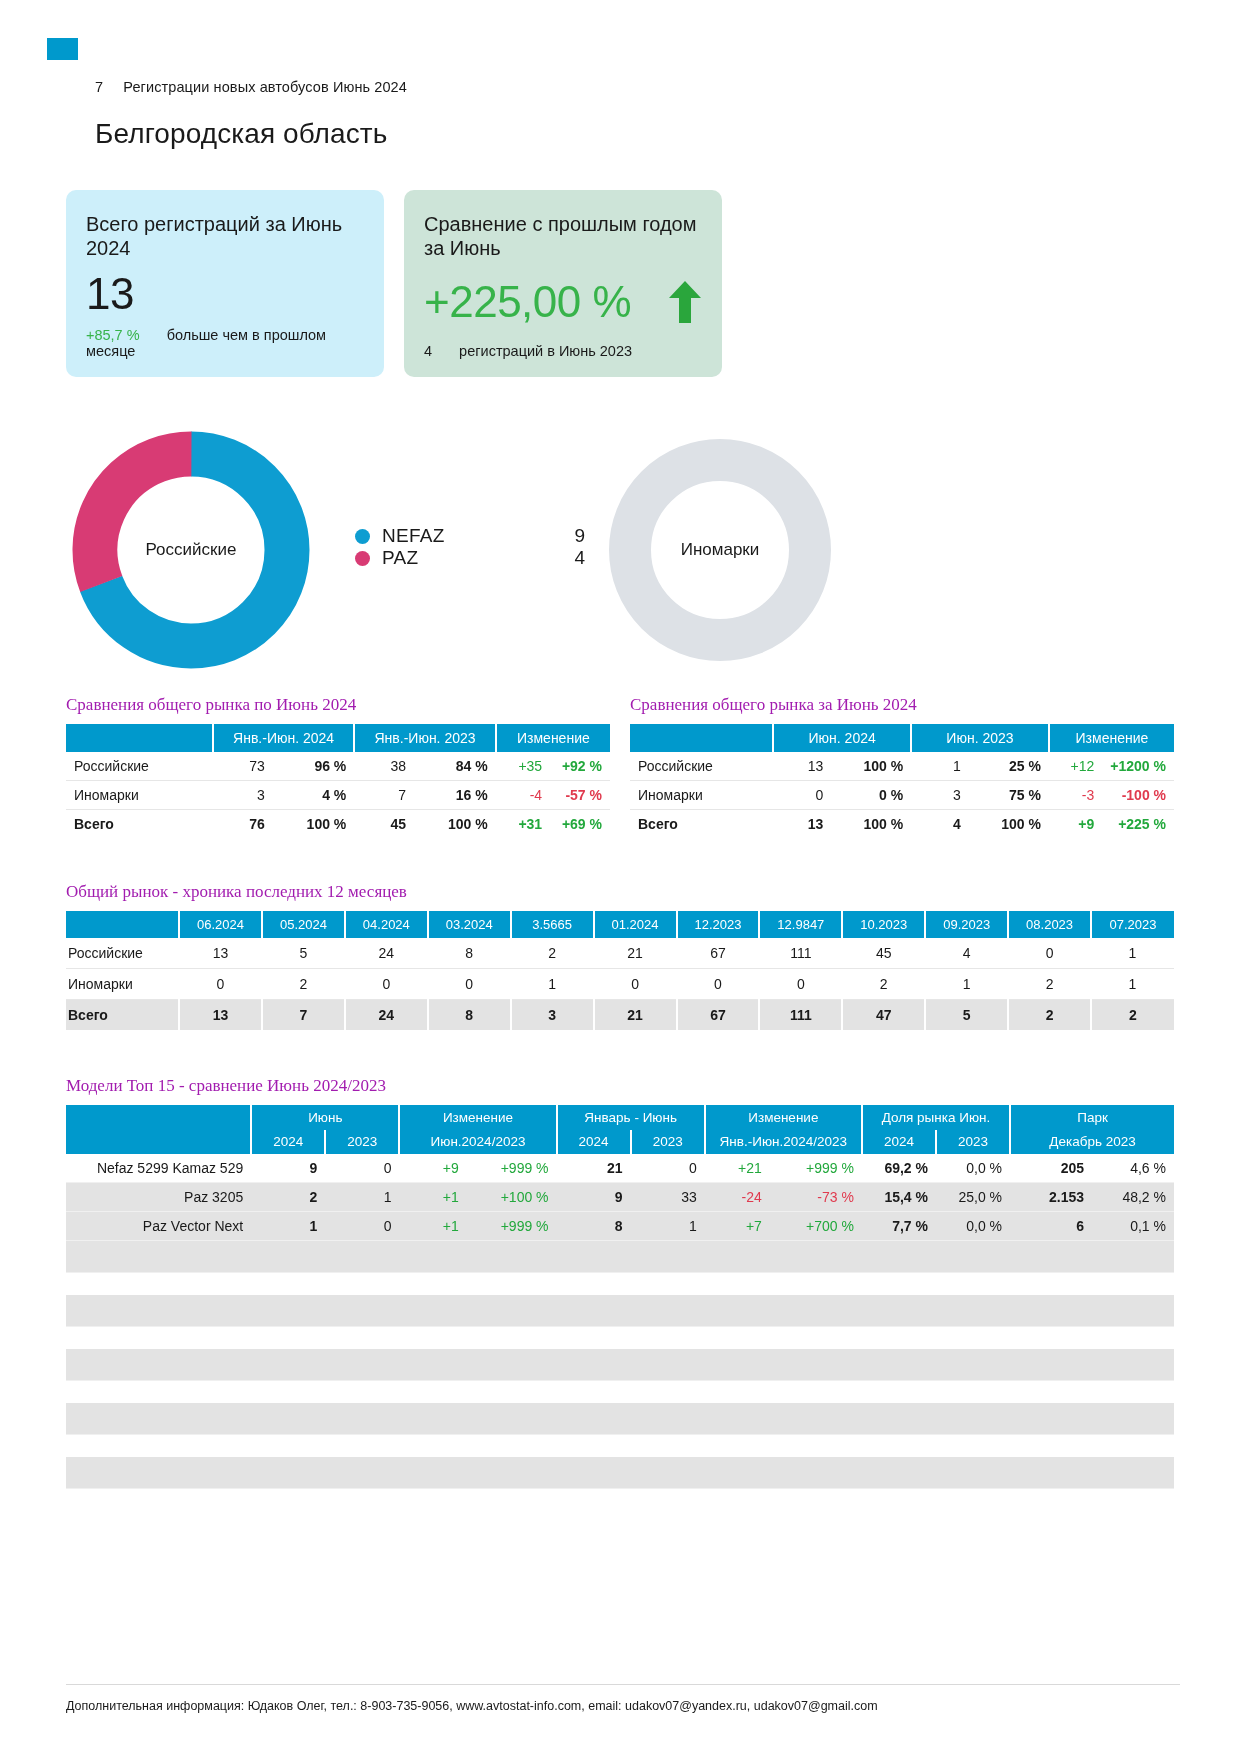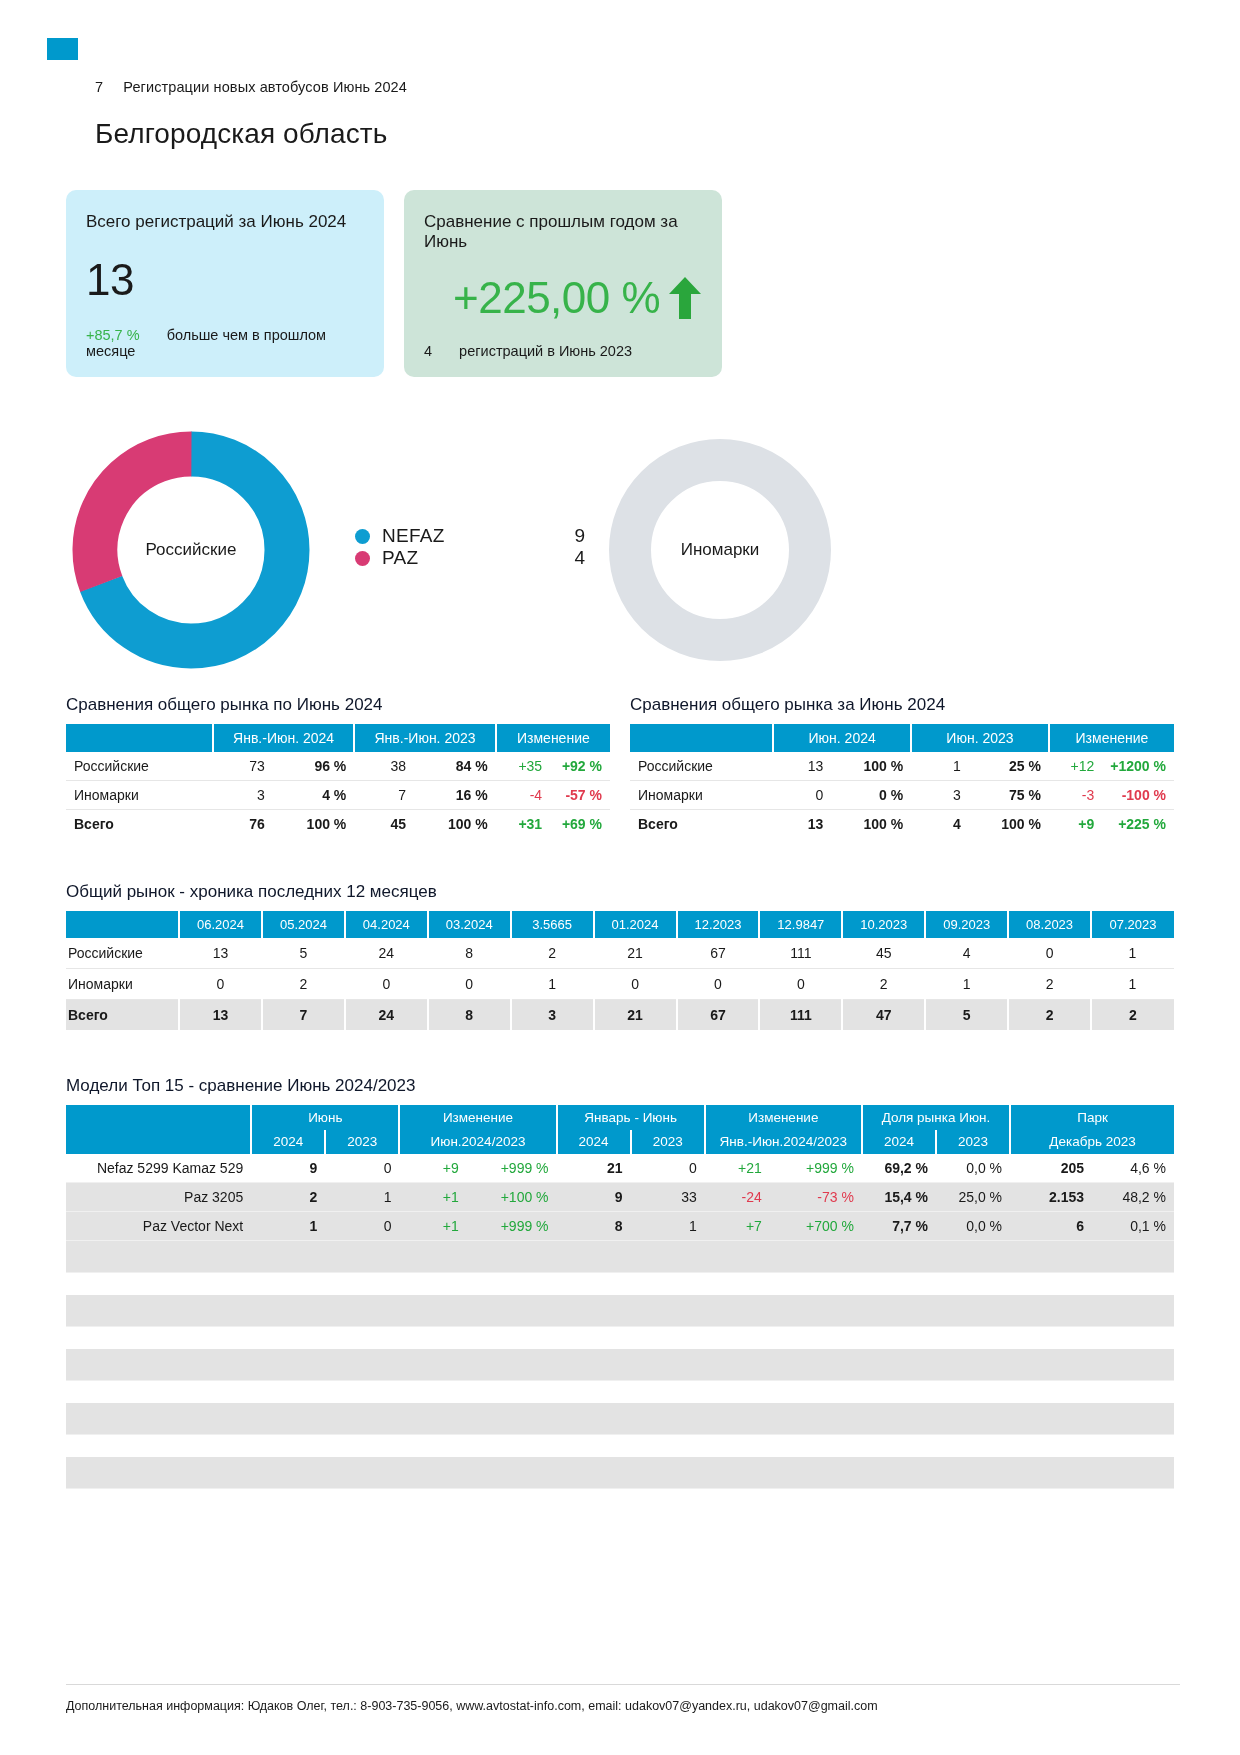--- a/index.html
+++ b/index.html
@@ -35,24 +35,24 @@
     display: flex; gap: 20px; margin: 40px 0 0 66px; width: 1108px;
   }
   .card {
     width: 318px; height: 187px; border-radius: 10px;
     padding: 22px 20px 18px 20px; position: relative;
     display: flex; flex-direction: column; justify-content: space-between;
   }
   .card-1 { background: #cdeffa; }
   .card-2 { background: #fdeec2; }
   .card-3 { background: #cde4d8; }
-  .card-title { font-size: 17px; color: #1a1a1a; line-height: 1.2; }
+  .card-title { font-size: 20px; color: #1a1a1a; line-height: 1.2; }
   .card-mid { display: flex; align-items: center; justify-content: space-between; }
   .card-big { font-size: 44px; font-weight: 300; letter-spacing: -0.5px; color: #1a1a1a; line-height: 1; }
-  .card-big.green { color: #37b34a; font-weight: 300; margin-left: 29px; }
+  .card-big.green { color: #37b34a; font-weight: 300; }
   .arrow-svg { display: block; }
   .card-foot { font-size: 14.5px; color: #1a1a1a; }
   .card-foot .accent-green { color: #37b34a; }
   .card-foot .sub { margin-left: 23px; }
 
   
   .donut-area { position: relative; height: 270px; margin-top: 48px; }
   .donut { position: absolute; }
   .donut-label {
     position: absolute; left: 0; right: 0; top: 50%;
@@ -63,21 +63,21 @@
     position: absolute; left: 355px; top: 100px; width: 230px;
     font-size: 19px; color: #1a1a1a;
   }
   .legend-row { display: flex; align-items: center; height: 22px; }
   .legend-dot { width: 15px; height: 15px; border-radius: 50%; margin-right: 12px; flex: none; }
   .legend-name { flex: 1; letter-spacing: 0.3px; }
   .legend-val { width: 26px; text-align: right; }
 
   
   .section-title {
-    font-size: 17px; color: #0f172a; margin-bottom: 9px; font-weight: 400;
+    font-size: 17px; color: #a21caf; margin-bottom: 9px; font-weight: 400; font-family: Liberation Serif, serif;
   }
   table { border-collapse: collapse; width: 100%; font-size: 14px; }
   thead th {
     background: #0099cc; color: #ffffff; font-weight: 400;
     padding: 6px 8px; text-align: center; border-right: 2px solid #ffffff;
     white-space: nowrap;
   }
   thead th:last-child { border-right: none; }
   tbody td {
     padding: 6px 8px; border-bottom: 1px solid #e6e6e6;

